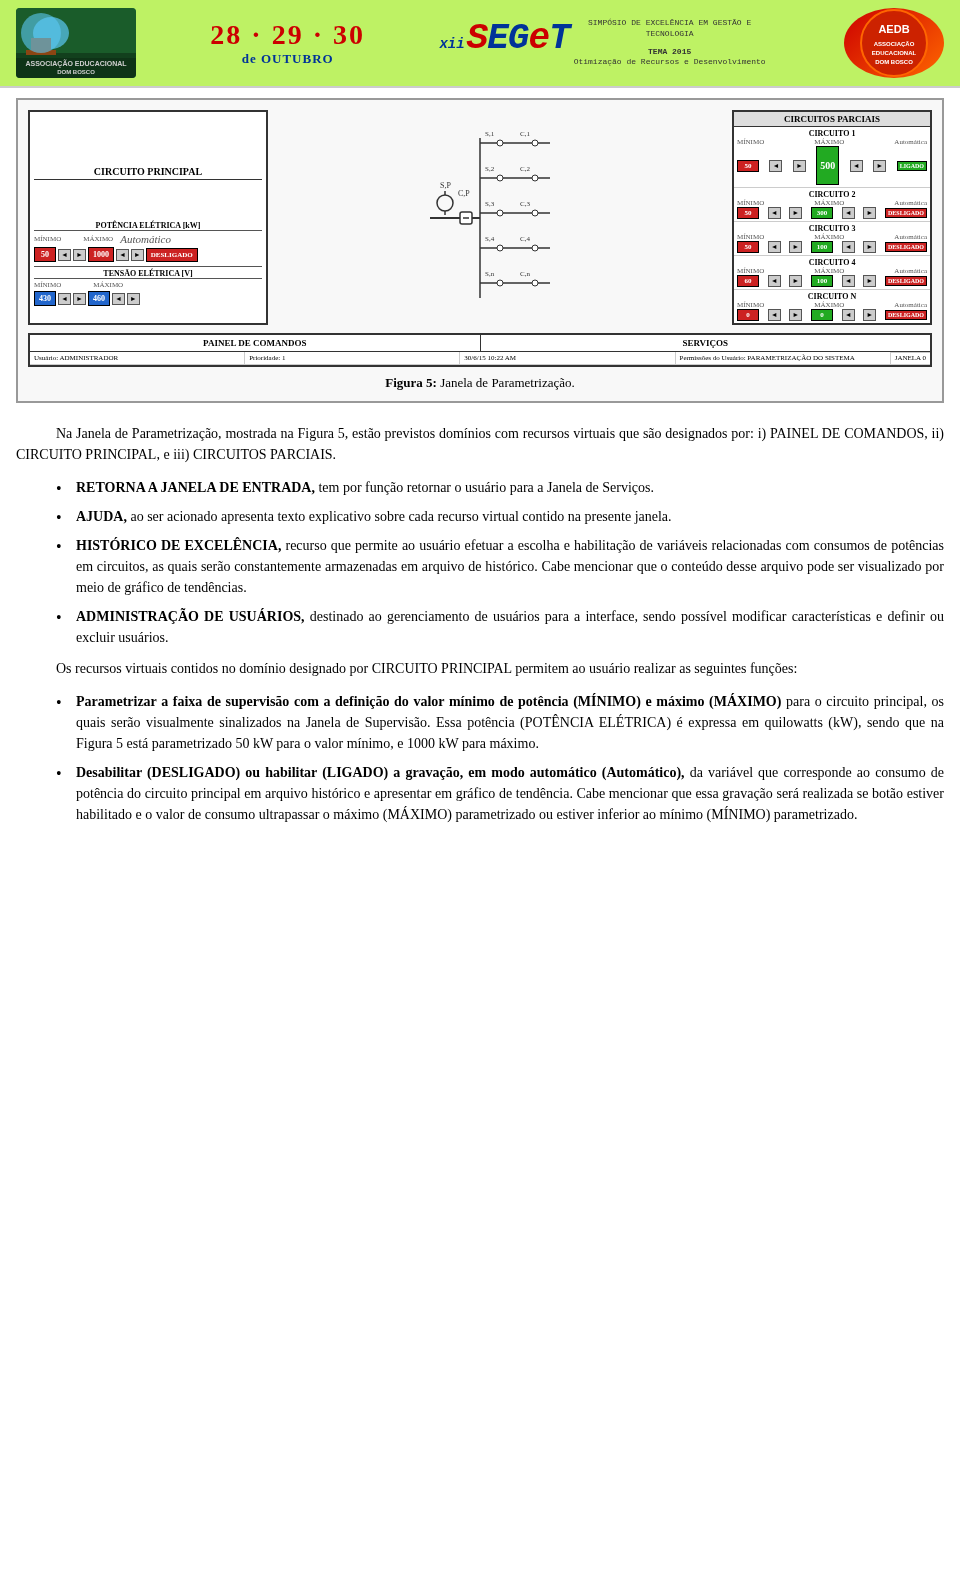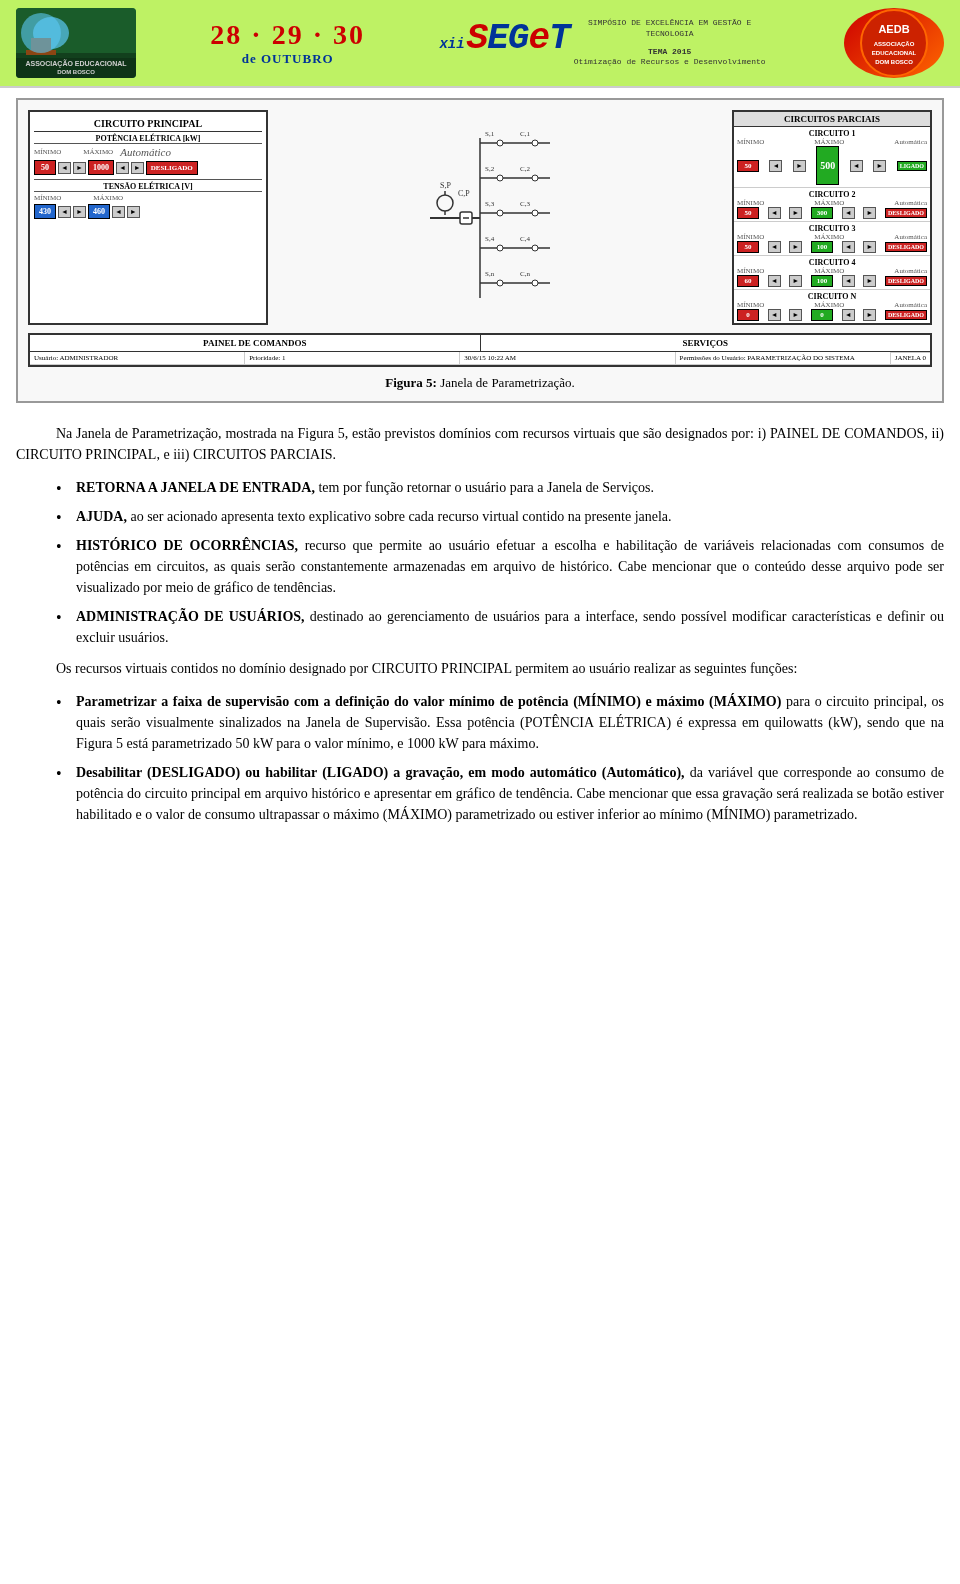--- a/index.html
+++ b/index.html
@@ -108,25 +108,27 @@
       background: #fff;
       min-width: 240px;
     }
     .circuit-main-title {
       background: #fff;
       text-align: center;
       font-size: 10px;
       font-weight: bold;
       border-bottom: 1px solid #333;
       padding: 2px 0;
+      margin-top: 48px;
     }
     .circuit-main-row {
       display: flex;
       gap: 4px;
       padding: 2px 0;
+      margin-top: 39px;
     }
     .circuit-main-group {
       flex: 1;
     }
     .circuit-group-title {
       font-size: 8px;
       font-weight: bold;
       text-align: center;
       border-bottom: 1px solid #555;
     }
@@ -559,21 +561,21 @@
 
 
   <ul class="bullet-list">
     <li>
       <strong>RETORNA A JANELA DE ENTRADA,</strong><span> tem por função retornar o usuário para a Janela de Serviços.</span>
     </li>
     <li>
       <strong>AJUDA,</strong><span> ao ser acionado apresenta texto explicativo sobre cada recurso virtual contido na presente janela.</span>
     </li>
     <li>
-      <strong>HISTÓRICO DE OCORRÊNCIAS,</strong><span> recurso que permite ao usuário efetuar a escolha e habilitação de variáveis relacionadas com consumos de potências em circuitos, as quais serão constantemente armazenadas em arquivo de histórico. Cabe mencionar que o conteúdo desse arquivo pode ser visualizado por meio de gráfico de tendências.</span>
+      <strong>HISTÓRICO DE EXCELÊNCIA,</strong><span> recurso que permite ao usuário efetuar a escolha e habilitação de variáveis relacionadas com consumos de potências em circuitos, as quais serão constantemente armazenadas em arquivo de histórico. Cabe mencionar que o conteúdo desse arquivo pode ser visualizado por meio de gráfico de tendências.</span>
     </li>
     <li>
       <strong>ADMINISTRAÇÃO DE USUÁRIOS,</strong><span> destinado ao gerenciamento de usuários para a interface, sendo possível modificar características e definir ou excluir usuários.</span>
     </li>
   </ul>
 
   <p class="paragraph">
     <span>Os recursos virtuais contidos no domínio designado por CIRCUITO PRINCIPAL permitem ao usuário realizar as seguintes funções:</span>
   </p>
 

